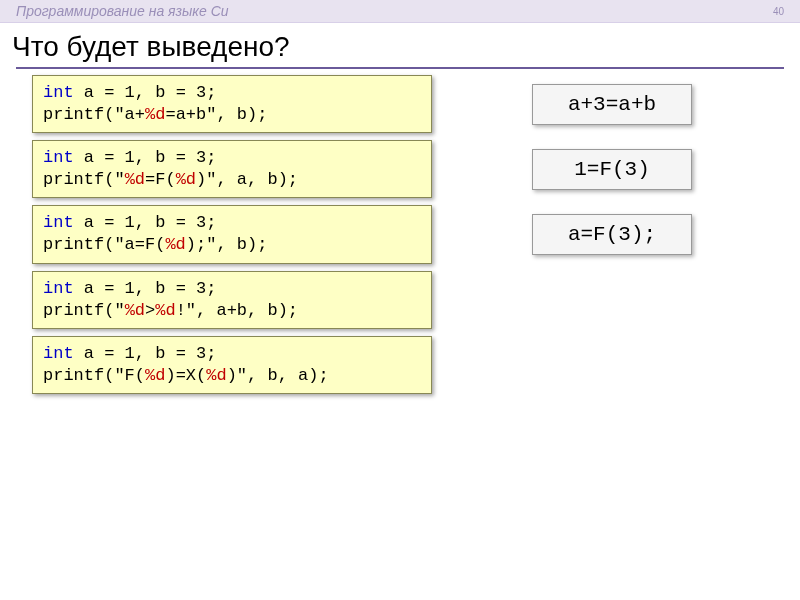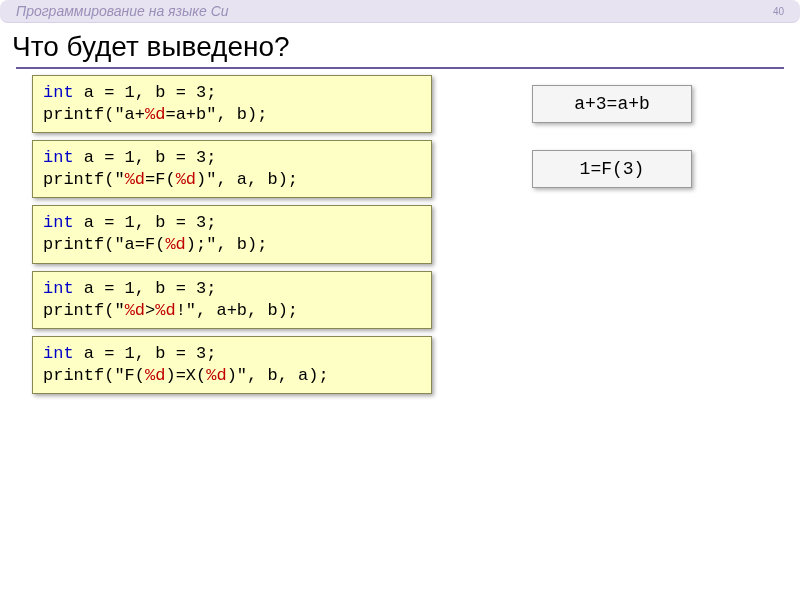--- a/index.html
+++ b/index.html
@@ -10,21 +10,20 @@
       position: relative;
     }
     .header {
       background: #e8e3f0;
       color: #9a8fb8;
       padding: 3px 16px;
       font-size: 14px;
       display: flex; justify-content: space-between; align-items: center;
       border-bottom: 1px solid #d8d0e8;
       font-style: italic;
-      border-radius: 8px;
     }
     .page-number { font-style: normal; font-size: 10px; }
     .title {
       font-size: 28px;
       color: #000;
       padding: 8px 16px 4px 12px;
       font-weight: normal;
     }
     .title-line {
       border-bottom: 2px solid #6a5a9a;
@@ -47,21 +46,21 @@
       line-height: 1.3;
     }
     .code-box .kw { color: #0000c8; }
     .code-box .red { color: #c00000; }
     .output-box {
       background: #f5f5f5;
       border: 1px solid #999;
       box-shadow: 2px 2px 4px rgba(0,0,0,0.3);
       padding: 8px 10px;
       font-family: "Courier New", monospace;
-      font-size: 18px; text-align: center;
+      font-size: 21px; text-align: center;
       width: 160px; flex-shrink: 0;
       margin-left: 60px;
     }
   </style>
 </head>
 <body>
 
 <div class="header">
   <span>Программирование на языке Си</span>
   <span class="page-number">40</span>
@@ -85,20 +84,21 @@
       <div><span>printf("</span><span class="red">%d</span><span>=F(</span><span class="red">%d</span><span>)", a, b);</span></div>
     </div>
     <div class="output-box">1=F(3)</div>
   </div>
 
   <div class="row">
     <div class="code-box">
       <div><span class="kw">int</span><span> a = 1, b = 3;</span></div>
       <div><span>printf("a=F(</span><span class="red">%d</span><span>);", b);</span></div>
     </div>
+    <div class="output-box">a=F(3);</div>
   </div>
 
   <div class="row">
     <div class="code-box">
       <div><span class="kw">int</span><span> a = 1, b = 3;</span></div>
       <div><span>printf("</span><span class="red">%d</span><span>&gt;</span><span class="red">%d</span><span>!", a+b, b);</span></div>
     </div>
   </div>
 
   <div class="row">

